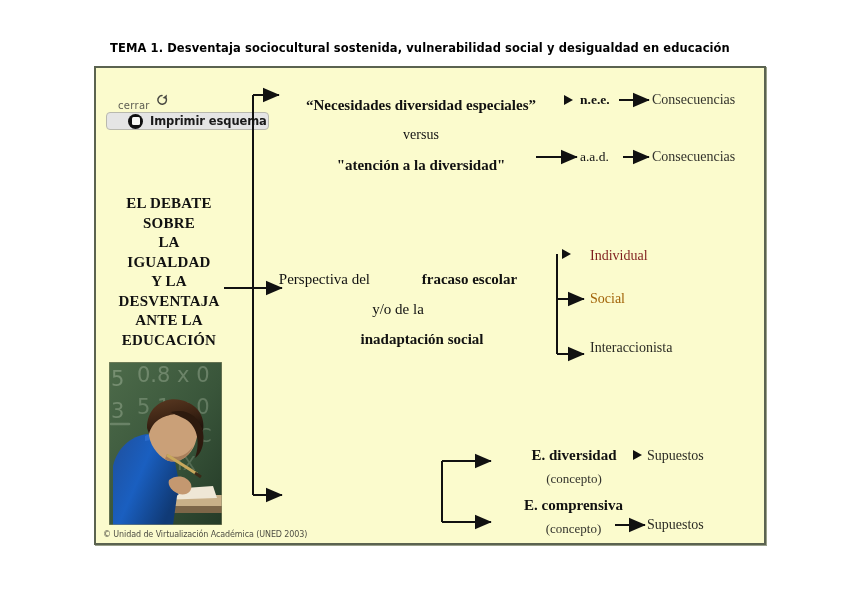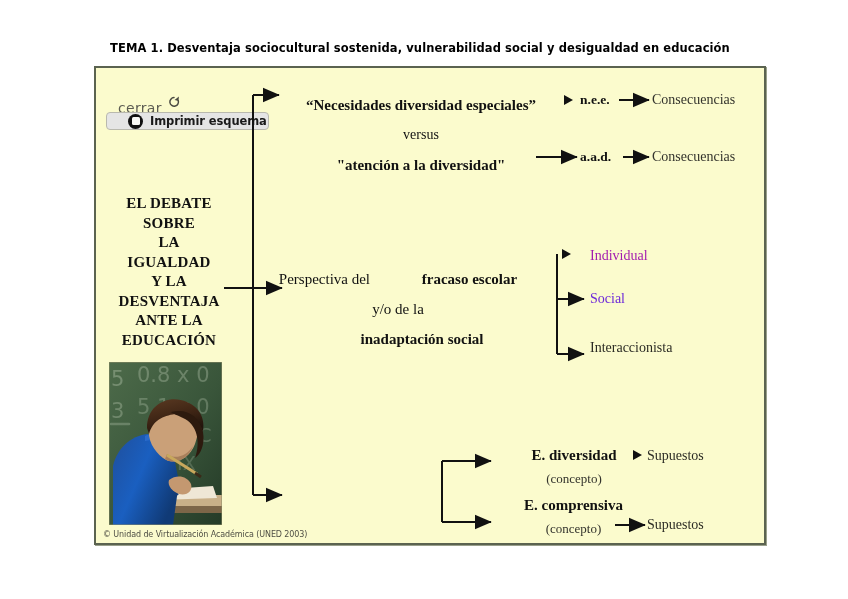--- a/index.html
+++ b/index.html
@@ -46,21 +46,21 @@
     position: absolute;
     left: 22px;
     top: 21px;
     display: flex;
     align-items: center;
     gap: 5px;
     cursor: pointer;
   }
   #close-link .lbl {
     font-family: "DejaVu Sans", sans-serif;
-    font-size: 14px;
+    font-size: 10px;
     color: #5c5c52;
     letter-spacing: 0.3px;
     margin-top: 11px;
   }
   .reload-icon { display: block; }
 
   
   #print-button {
     position: absolute;
     left: 10px;
@@ -176,38 +176,38 @@
   }
   #node-nee-conseq {
     left: 556px; top: 24px;
     font-size: 14px;
     font-weight: normal;
     color: #33332c;
   }
   #node-aad-abbr {
     left: 484px; top: 81px;
     font-size: 13.5px;
-    font-weight: bold;
+    font-weight: normal;
   }
   #node-aad-conseq {
     left: 556px; top: 81px;
     font-size: 14px;
     color: #33332c;
   }
 
   #node-perspectiva {
     left: 172px; top: 196px;
     width: 260px;
     font-size: 15px;
     line-height: 30px;
   }
   #node-perspectiva b { font-weight: bold; margin-left: 48px; }
 
-  #node-individual { left: 494px; top: 180px; font-size: 14px; color: #a21caf; }
-  #node-social { left: 494px; top: 223px; font-size: 14px; color: #6d28d9; }
+  #node-individual { left: 494px; top: 180px; font-size: 14px; color: #7f1d1d; }
+  #node-social { left: 494px; top: 223px; font-size: 14px; color: #a16207; }
   #node-interaccionista { left: 494px; top: 272px; font-size: 14px; color: #2b2b24; }
 
   #node-opcion {
     left: 192px; top: 408px;
     width: 165px;
     font-size: 15px;
     line-height: 30px;
   }
 
   #node-selectiva {

